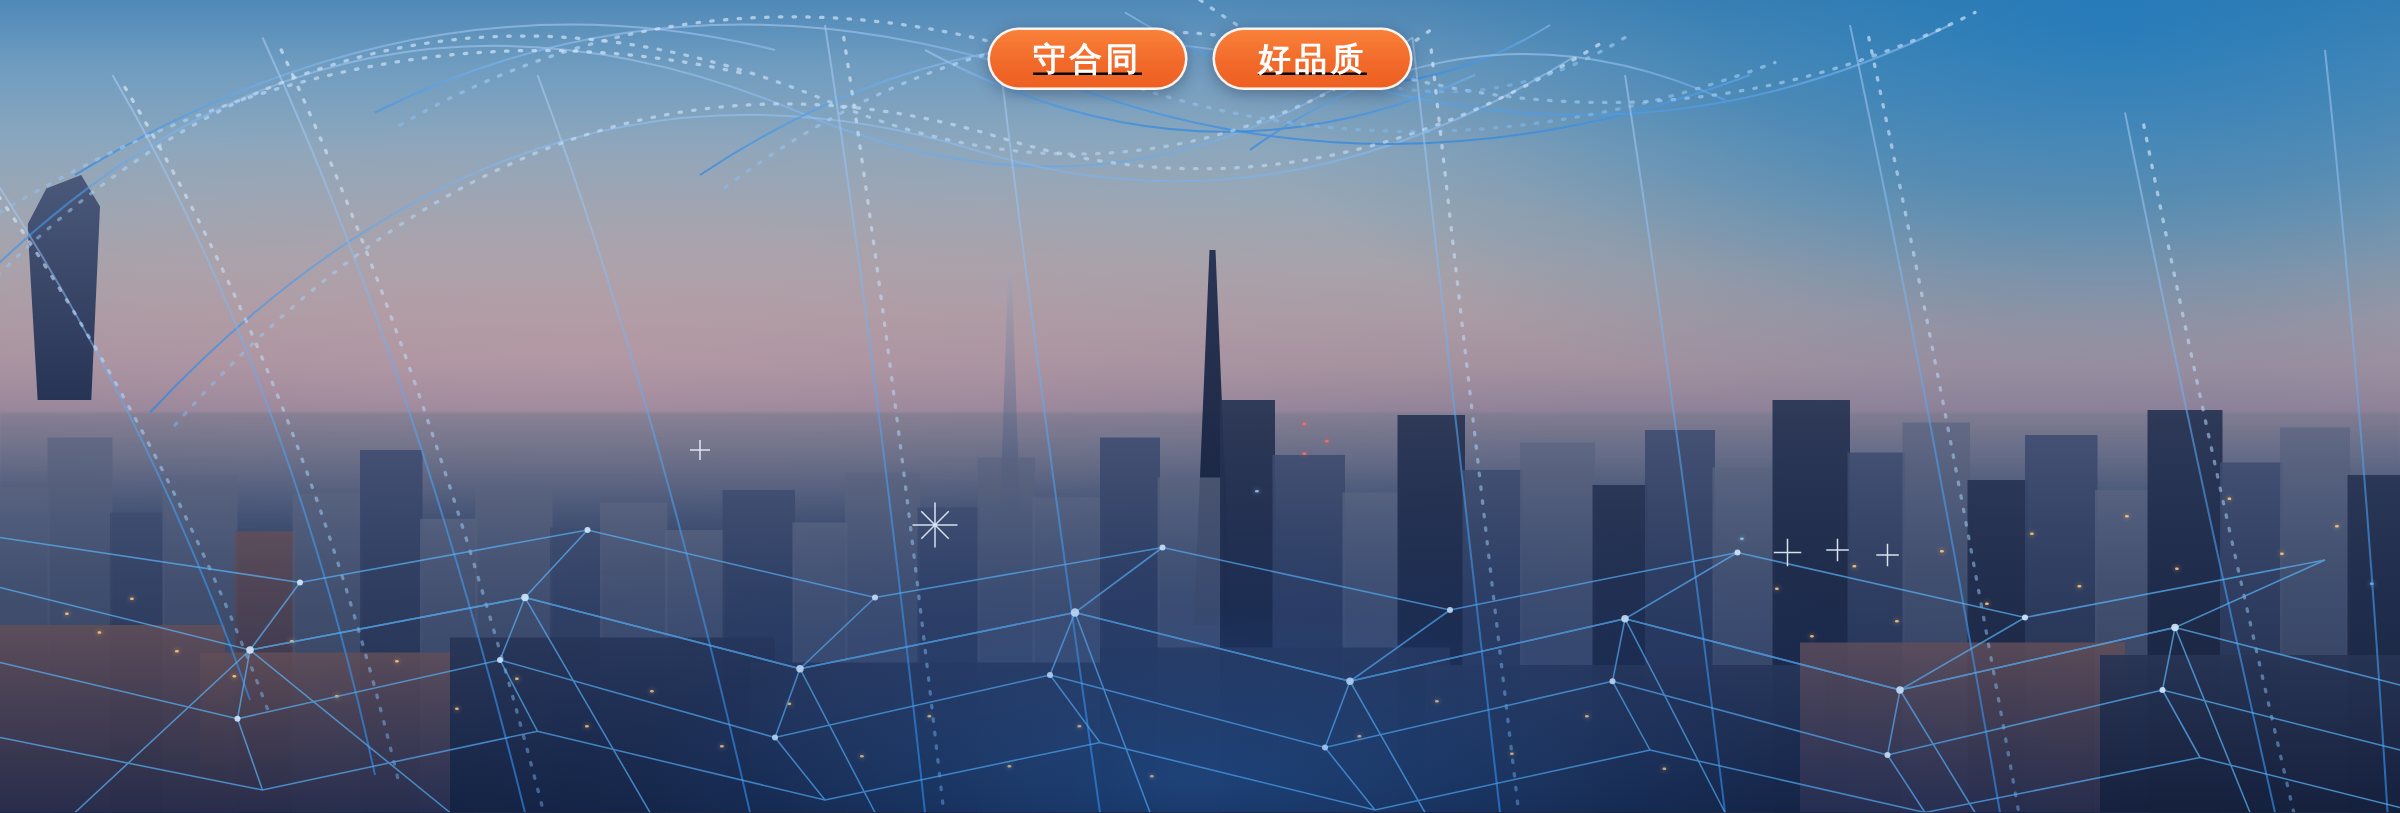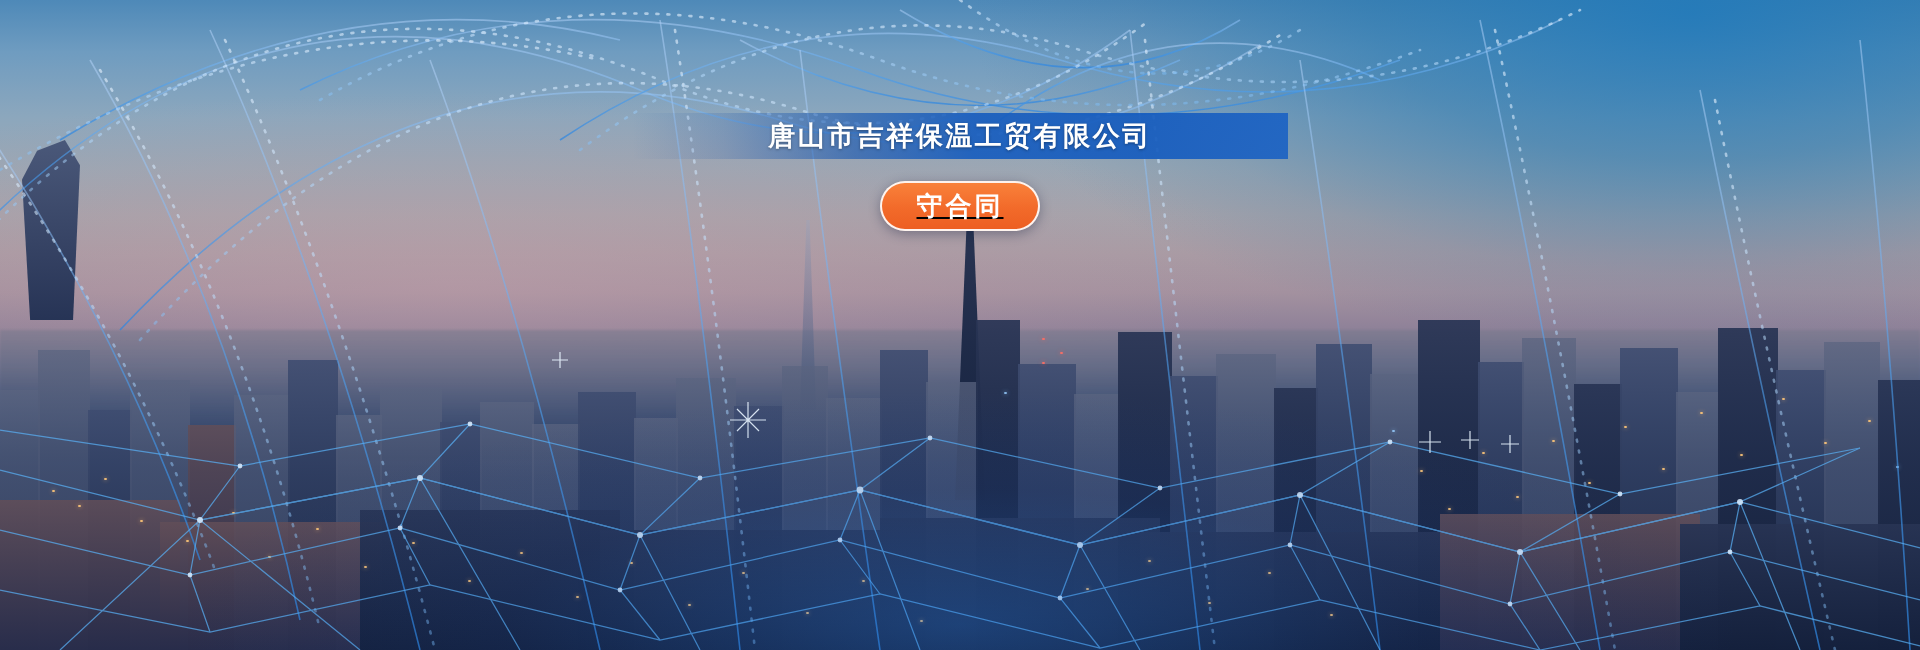--- a/index.html
+++ b/index.html
@@ -410,25 +410,25 @@
         <path d="M 1470 440 l 0 -9 M 1470 440 l 0 9 M 1470 440 l -9 0 M 1470 440 l 9 0"></path>
         <path d="M 1510 444 l 0 -9 M 1510 444 l 0 9 M 1510 444 l -9 0 M 1510 444 l 9 0"></path>
         <path d="M 560 360 l 0 -8 M 560 360 l 0 8 M 560 360 l -8 0 M 560 360 l 8 0"></path>
       </g>
     </svg>
   </div>
   <div class="mesh-glow"></div>
 
   <div class="content">
 
-    <div class="company-bar">
-      <span class="company-bar-text">唐山市吉祥保温工贸有限公司</span>
-    </div>
 
 
     <div class="pills">
       <div class="pill">
         <span class="pill-text">守合同</span>
       </div>
+      <div class="pill">
+        <span class="pill-text">好品质</span>
+      </div>
     </div>
 
   </div>
 </div>
 
 </body></html>

